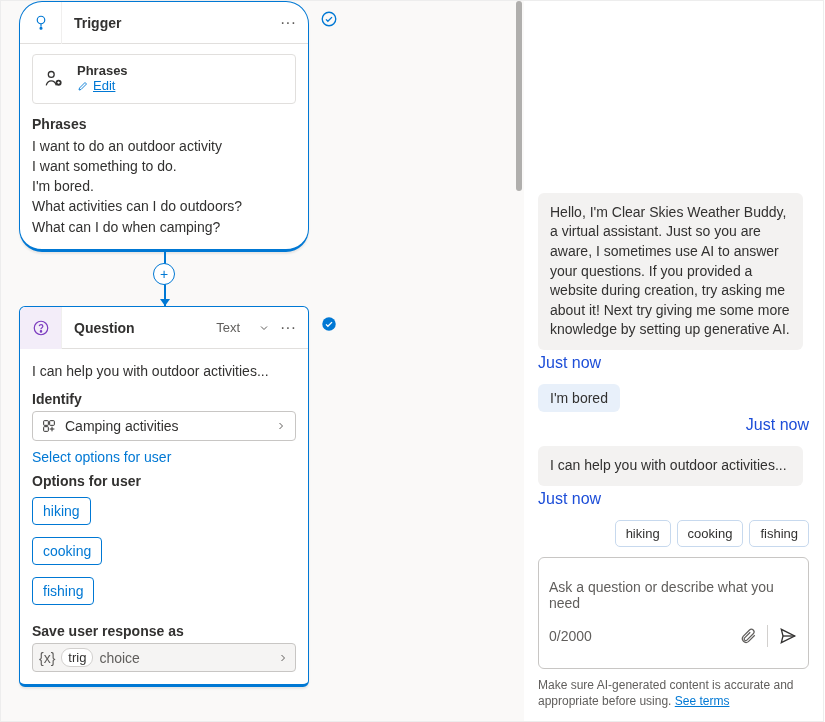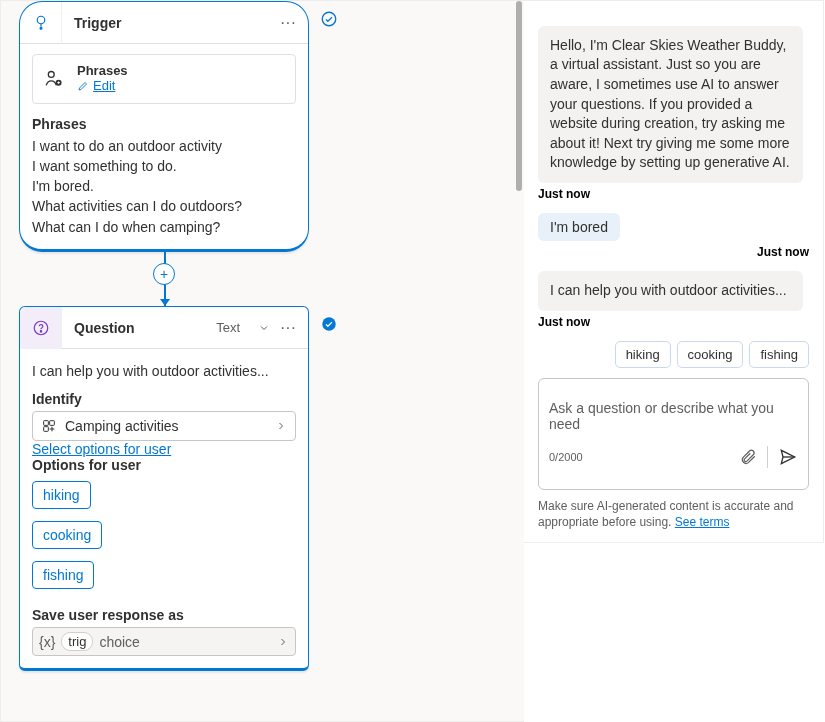--- a/index.html
+++ b/index.html
@@ -22,21 +22,21 @@
     background: #faf9f8;
     border-left: 1px solid #ededed;
     border-top: 1px solid #ededed;
     border-bottom: 1px solid #ededed;
     overflow: hidden;
   }
   .chat-area {
     position: absolute;
     left: 524px; top: 0;
     width: 300px;
-    height: 543px;
+    height: 722px;
     background: #fff;
     border: 1px solid #ededed;
     border-left: none;
     display: flex;
     flex-direction: column;
   }
   
   .scroll-thumb {
     position: absolute;
     right: 2px;
@@ -127,21 +127,21 @@
     border: 1px solid #c8c6c4;
     border-radius: 4px;
     padding: 6px 8px;
     display: flex;
     align-items: center;
     gap: 8px;
     cursor: pointer;
     color:#323130;
   }
   .identify-box .chev { margin-left: auto; color:#605e5c; }
-  .link { color: #0078d4; font-size: 14px; margin: 0 0; cursor: pointer; text-decoration: underline; }
+  .link { color: #0078d4; font-size: 14px; margin: 8px 0; cursor: pointer; }
   .chip {
     display: inline-block;
     border: 1px solid #0078d4;
     color: #0078d4;
     border-radius: 4px;
     padding: 5px 10px;
     font-size: 14px;
     margin: 4px 0;
     cursor: pointer;
   }
@@ -209,21 +209,21 @@
   .bot-bubble {
     background: #f3f2f1;
     border-radius: 6px;
     padding: 10px 12px;
     font-size: 14px;
     line-height: 1.4;
     color: #323130;
     margin-bottom: 4px;
     max-width: 265px;
   }
-  .ts { font-size: 12px; color: #000000; margin-bottom: 12px; font-weight: bold; }
+  .ts { font-size: 16px; color: #1d4ed8; margin-bottom: 12px; }
   .ts-right { text-align: right; }
   .user-bubble {
     align-self: flex-end;
     background: #e8f0fa;
     border-radius: 6px;
     padding: 6px 12px;
     font-size: 14px;
     margin-bottom: 4px;
   }
   .suggest-row {
@@ -242,21 +242,21 @@
     cursor: pointer;
   }
   .compose {
     margin: 0 14px 8px;
     border: 1px solid #c8c6c4;
     border-radius: 6px;
     padding: 21px 10px;
   }
   .compose-ph { color: #605e5c; font-size: 14px; min-height: 40px; }
   .compose-row { display:flex; align-items:center; margin-top:6px;}
-  .counter { font-size: 11px; color: #605e5c; flex:1;}
+  .counter { font-size: 14px; color: #605e5c; flex:1;}
   .compose-icons { display:flex; gap:10px; align-items:center;}
   .vbar { width:1px; height:22px; background:#d2d0ce; }
   .footnote {
     font-size: 12px;
     color: #605e5c;
     padding: 0 14px 12px;
     line-height: 1.35;
   }
   .footnote a { color: #0078d4; text-decoration: underline; cursor:pointer;}
 

